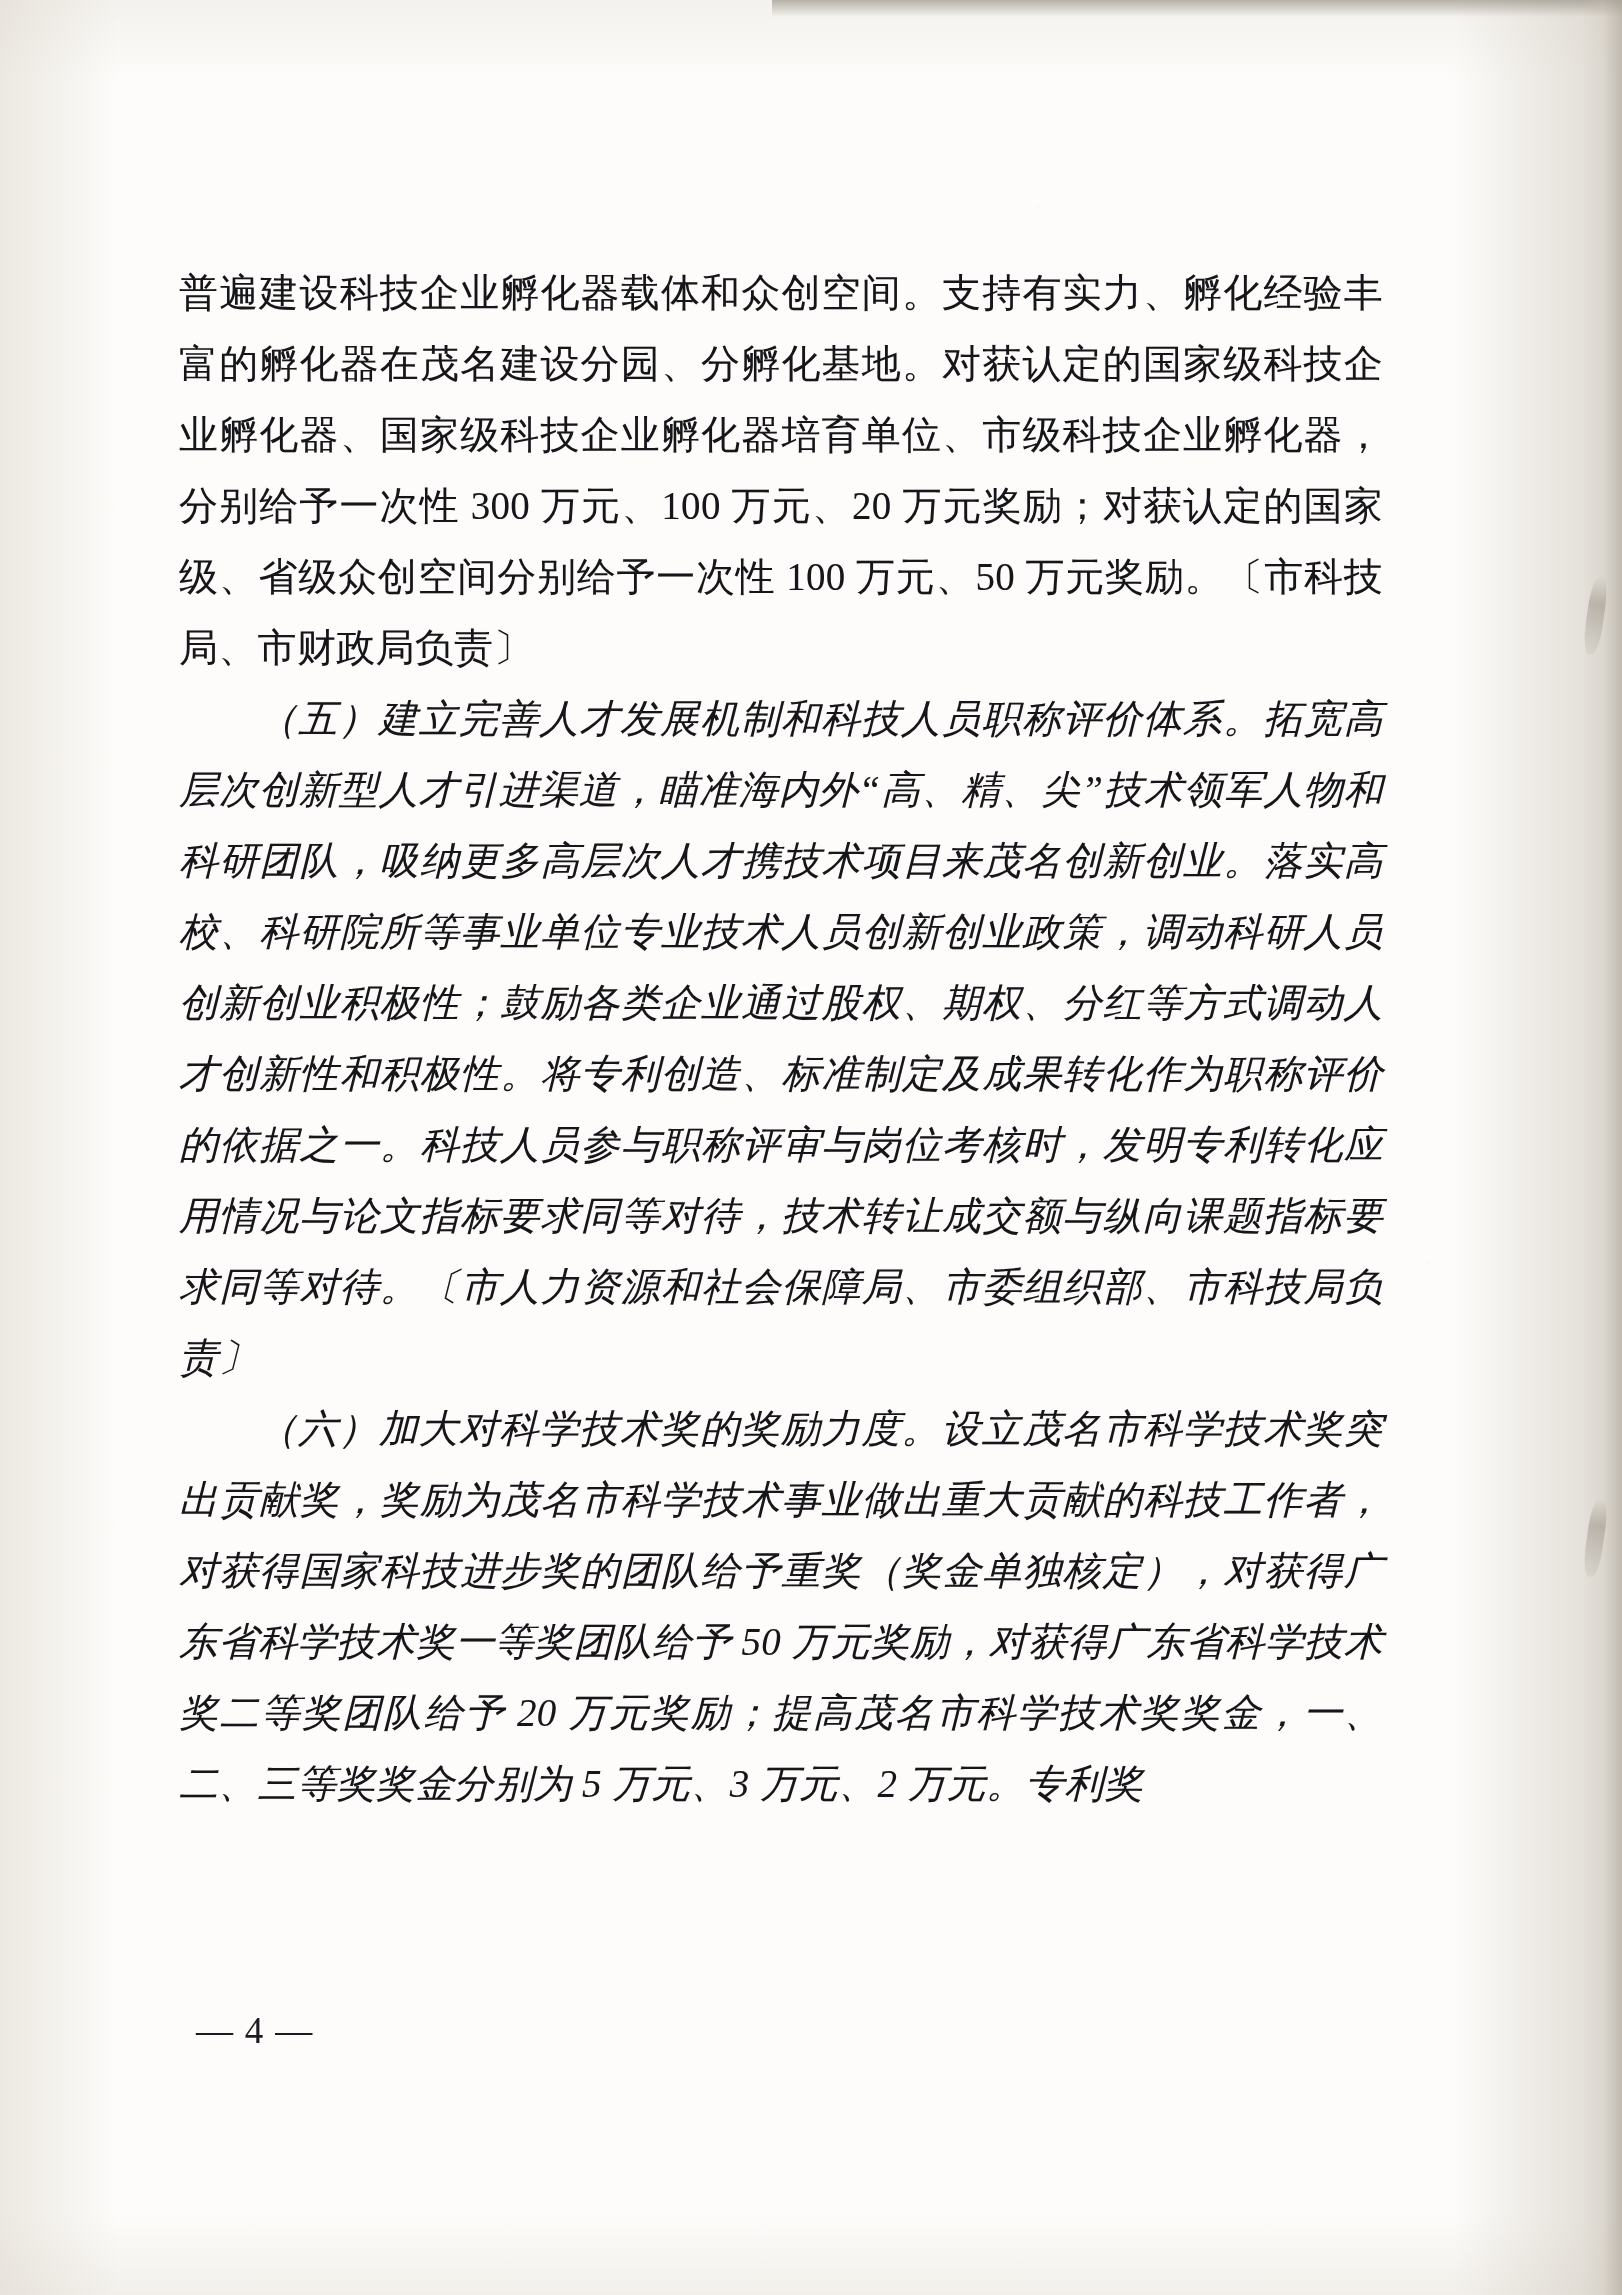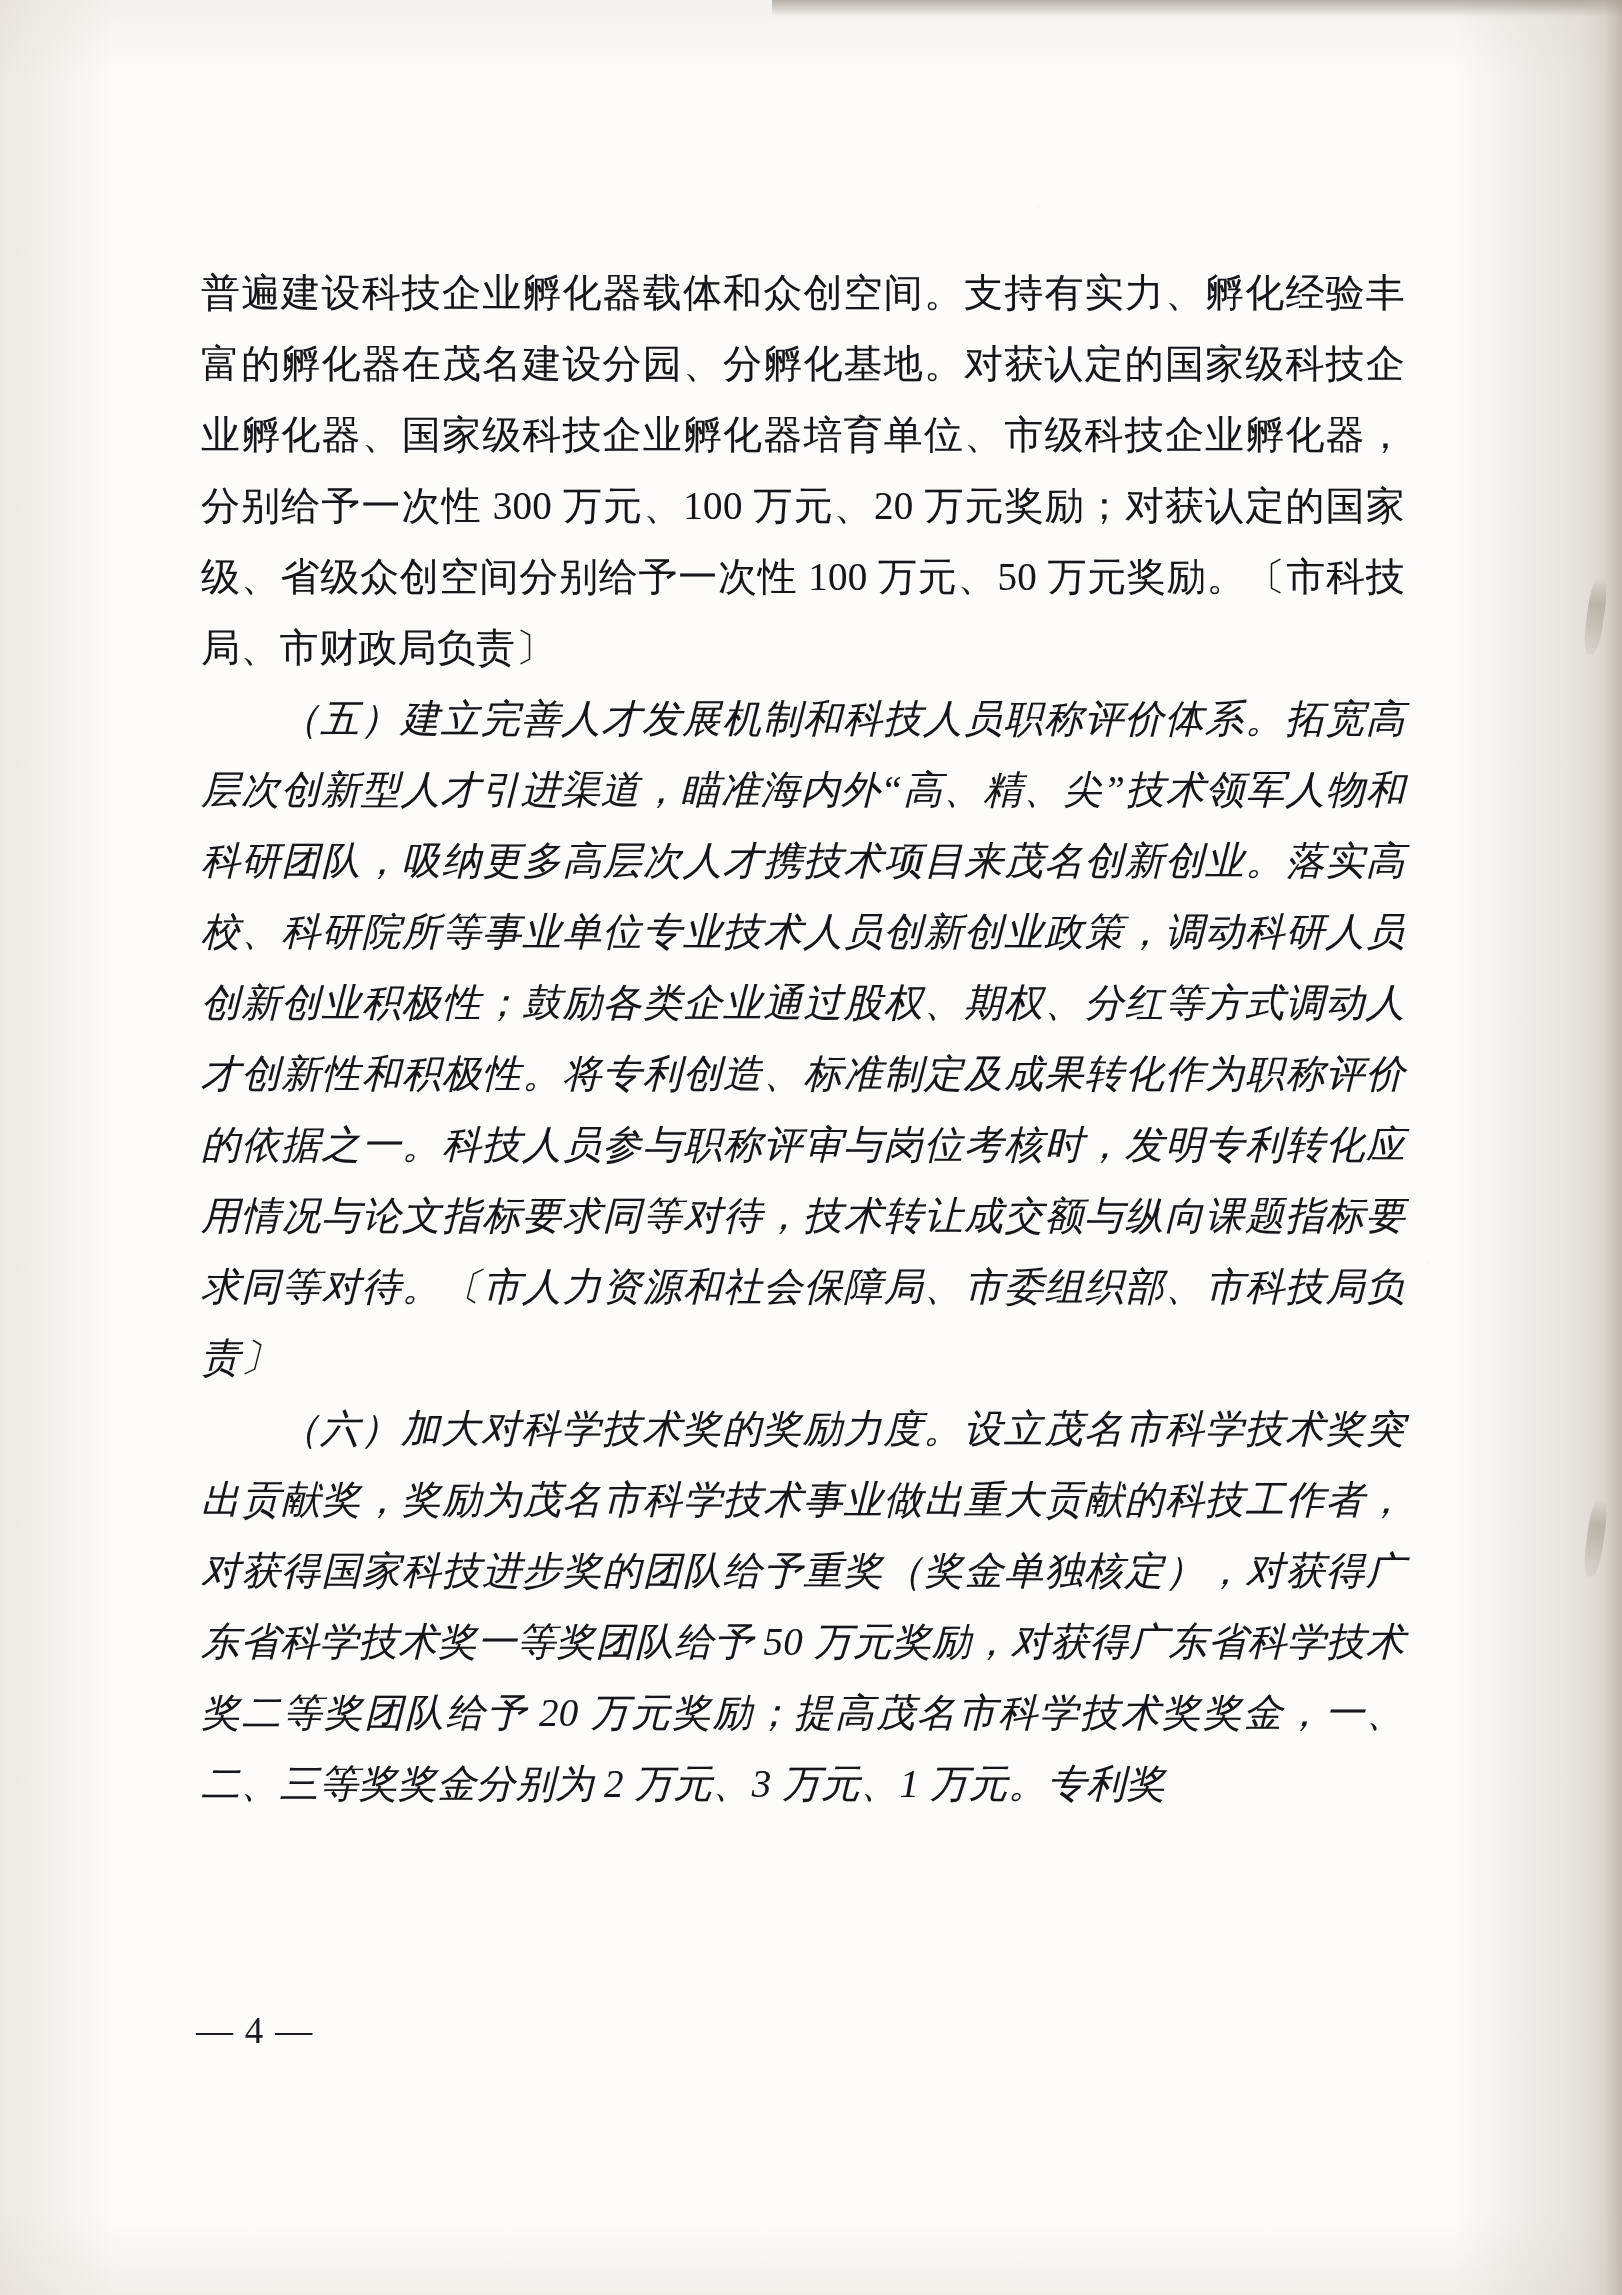--- a/index.html
+++ b/index.html
@@ -62,21 +62,21 @@
     left: 772px;
     top: 0;
     width: 850px;
     height: 17px;
     background: linear-gradient(180deg, rgba(150,143,132,.65), rgba(150,143,132,0));
     pointer-events: none;
   }
 
   .body-col {
     position: absolute;
-    left: 201px;
+    left: 179px;
     top: 257px;
     width: 1204px;
   }
 
   p.para {
     margin: 0;
     font-size: 39px;
     line-height: 71px;
     letter-spacing: 0.3px;
     color: #15151a;
@@ -105,19 +105,19 @@
   <div class="scan-tint"></div>
   <div class="scan-noise"></div>
   <div class="top-shadow"></div>
   <div class="edge-band"></div>
   <div class="edge-mark" style="top: 576px;"></div>
   <div class="edge-mark" style="top: 1498px;"></div>
 
   <div class="body-col">
     <p class="para">普遍建设科技企业孵化器载体和众创空间。支持有实力、孵化经验丰富的孵化器在茂名建设分园、分孵化基地。对获认定的国家级科技企业孵化器、国家级科技企业孵化器培育单位、市级科技企业孵化器，分别给予一次性 300 万元、100 万元、20 万元奖励；对获认定的国家级、省级众创空间分别给予一次性 100 万元、50 万元奖励。〔市科技局、市财政局负责〕</p>
     <p class="para indent">（五）建立完善人才发展机制和科技人员职称评价体系。拓宽高层次创新型人才引进渠道，瞄准海内外“高、精、尖”技术领军人物和科研团队，吸纳更多高层次人才携技术项目来茂名创新创业。落实高校、科研院所等事业单位专业技术人员创新创业政策，调动科研人员创新创业积极性；鼓励各类企业通过股权、期权、分红等方式调动人才创新性和积极性。将专利创造、标准制定及成果转化作为职称评价的依据之一。科技人员参与职称评审与岗位考核时，发明专利转化应用情况与论文指标要求同等对待，技术转让成交额与纵向课题指标要求同等对待。〔市人力资源和社会保障局、市委组织部、市科技局负责〕</p>
-    <p class="para indent">（六）加大对科学技术奖的奖励力度。设立茂名市科学技术奖突出贡献奖，奖励为茂名市科学技术事业做出重大贡献的科技工作者，对获得国家科技进步奖的团队给予重奖（奖金单独核定），对获得广东省科学技术奖一等奖团队给予 50 万元奖励，对获得广东省科学技术奖二等奖团队给予 20 万元奖励；提高茂名市科学技术奖奖金，一、二、三等奖奖金分别为 2 万元、3 万元、1 万元。专利奖</p>
+    <p class="para indent">（六）加大对科学技术奖的奖励力度。设立茂名市科学技术奖突出贡献奖，奖励为茂名市科学技术事业做出重大贡献的科技工作者，对获得国家科技进步奖的团队给予重奖（奖金单独核定），对获得广东省科学技术奖一等奖团队给予 50 万元奖励，对获得广东省科学技术奖二等奖团队给予 20 万元奖励；提高茂名市科学技术奖奖金，一、二、三等奖奖金分别为 5 万元、3 万元、2 万元。专利奖</p>
   </div>
 
   <div class="page-number">— 4 —</div>
 
 </div>
 
 
 </body></html>

